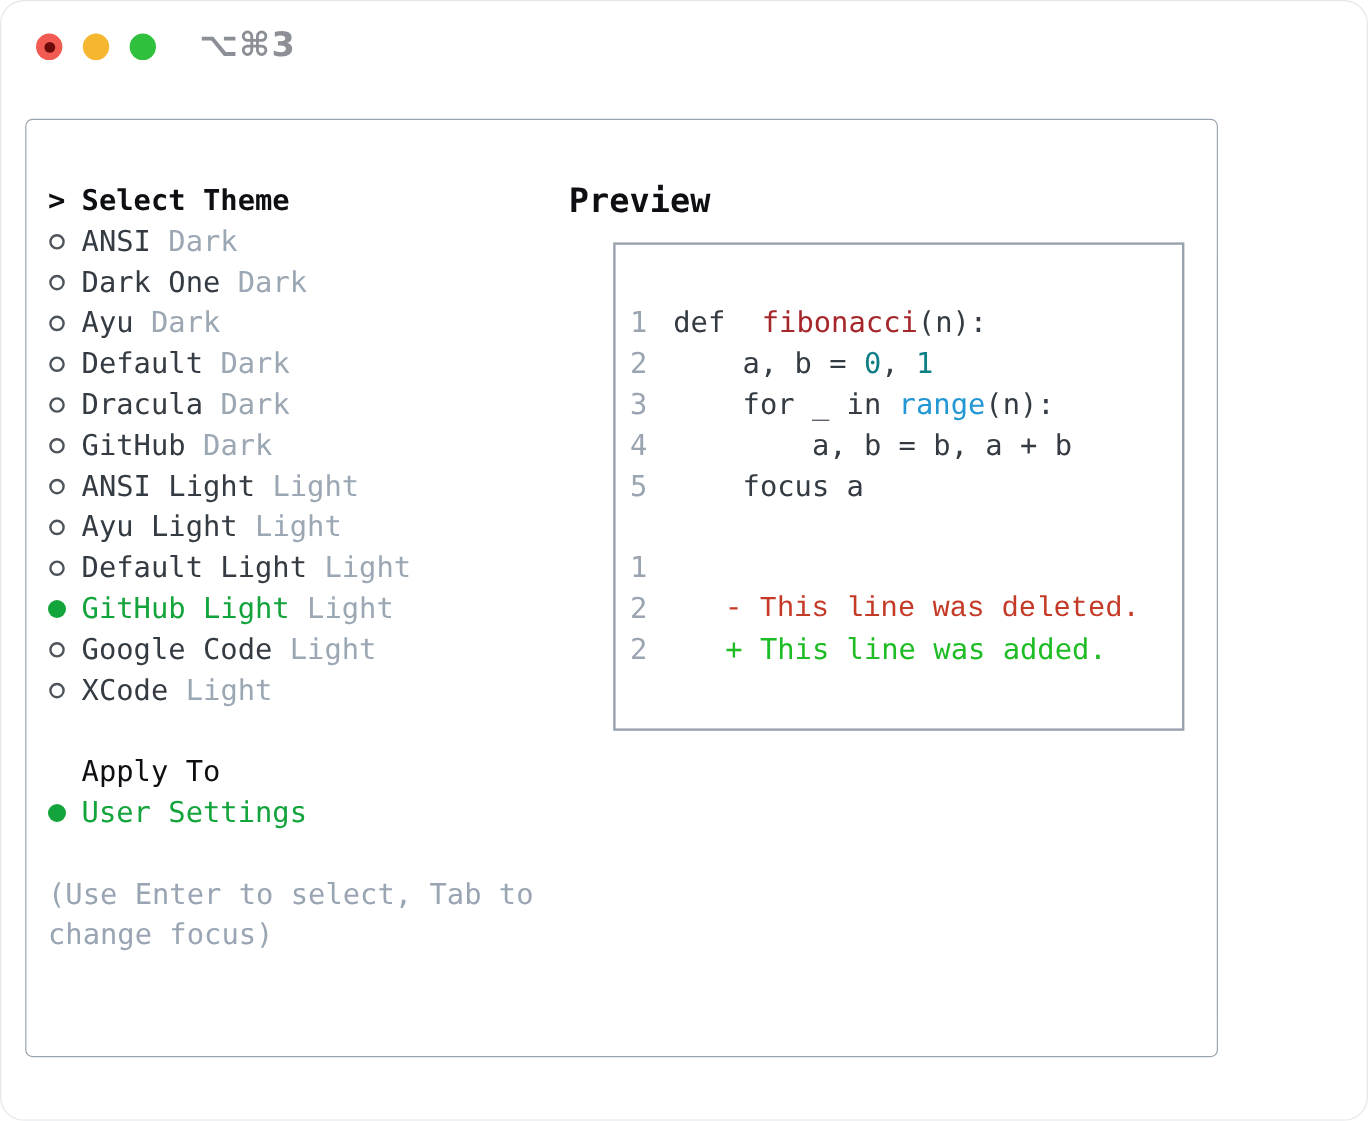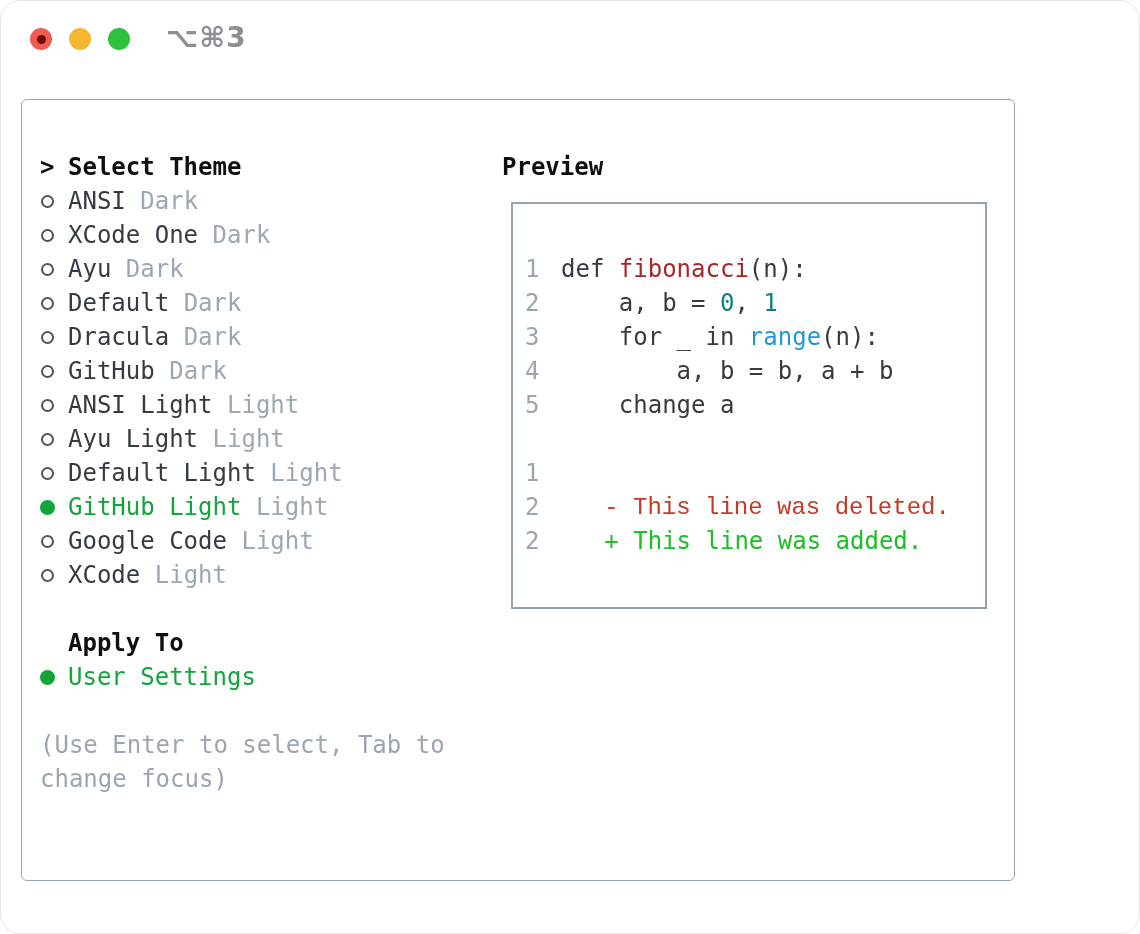--- a/index.html
+++ b/index.html
@@ -62,46 +62,46 @@
     border: 2px solid #4d545c; margin-left: 1px;
   }
   .radio.on {
     width: 15px; height: 15px; border: none;
     background: var(--c-green-sel, #14a43c); margin-left: 0;
   }
   .row.header-row { font-weight: 700; color: var(--c-black, #0d0f12); }
   .theme-name { color: var(--c-dark, #343b42); text-align: center; }
   .theme-name.selected { color: var(--c-green-sel, #14a43c); }
   .theme-variant { color: var(--c-variant, #9ca7b4); margin-left: 14.5px; }
-  .apply-heading { color: var(--c-black, #0d0f12); font-weight: bold; }
+  .apply-heading { color: var(--c-black, #0d0f12); }
   .apply-name.selected { color: var(--c-green-sel, #14a43c); }
   .help-row { color: var(--c-help, #9aa5b3); height: 34px; display: flex; align-items: center; white-space: pre; }
   .spacer-row { height: 34px; }
 
   
   .preview-heading {
-    position: absolute; left: 480px; top: 50px;
+    position: absolute; left: 452px; top: 50px;
     height: 34px; display: flex; align-items: center;
-    font-size: 24px; font-weight: 700; color: var(--c-black, #0d0f12);
+    font-size: 28px; font-weight: 700; color: var(--c-black, #0d0f12);
   }
   .preview-box {
     position: absolute; left: 489px; top: 102px;
     width: 476px; height: 407px;
     border: 2px solid var(--c-border-box, #98a2ad);
     background: #ffffff;
     padding: 48px 0 0 12px;
     font-size: 24px;
   }
   .code-row { display: flex; align-items: center; height: 34px; white-space: pre; }
   .code-row .gutter {
     width: 36px; flex: none;
     color: var(--c-gutter, #9aa5b1);
   }
   .seg-code    { color: var(--c-dark, #343b42); text-align: center; }
-  .seg-func    { color: var(--c-red-func, #a5262b); }
+  .seg-func    { color: var(--c-red-func, #a5262b); margin-left: 16px; }
   .seg-num     { color: var(--c-teal, #0f7f86); }
   .seg-builtin { color: var(--c-blue, #2397d3); }
   .seg-context { color: var(--c-context, #8d969f); }
   .seg-deleted { color: var(--c-del, #c43a27); font-family: Liberation Mono, monospace; }
   .seg-added   { color: var(--c-add, #1ebd25); text-align: right; }
 </style>
 </head>
 <body>
 
 <div class="window">
@@ -112,21 +112,21 @@
     </div>
     <div class="light minimize"></div>
     <div class="light zoom"></div>
     <div class="window-title">⌥⌘3</div>
   </div>
 
   <div class="panel">
     <div class="left-col" id="left-col">
         <div class="row header-row"><span class="marker prompt-marker">&gt;</span><span>Select Theme</span></div>
         <div class="row"><span class="marker"><span class="radio"></span></span><span class="theme-name">ANSI</span><span class="theme-variant">Dark</span></div>
-        <div class="row"><span class="marker"><span class="radio"></span></span><span class="theme-name">XCode One</span><span class="theme-variant">Dark</span></div>
+        <div class="row"><span class="marker"><span class="radio"></span></span><span class="theme-name">Dark One</span><span class="theme-variant">Dark</span></div>
         <div class="row"><span class="marker"><span class="radio"></span></span><span class="theme-name">Ayu</span><span class="theme-variant">Dark</span></div>
         <div class="row"><span class="marker"><span class="radio"></span></span><span class="theme-name">Default</span><span class="theme-variant">Dark</span></div>
         <div class="row"><span class="marker"><span class="radio"></span></span><span class="theme-name">Dracula</span><span class="theme-variant">Dark</span></div>
         <div class="row"><span class="marker"><span class="radio"></span></span><span class="theme-name">GitHub</span><span class="theme-variant">Dark</span></div>
         <div class="row"><span class="marker"><span class="radio"></span></span><span class="theme-name">ANSI Light</span><span class="theme-variant">Light</span></div>
         <div class="row"><span class="marker"><span class="radio"></span></span><span class="theme-name">Ayu Light</span><span class="theme-variant">Light</span></div>
         <div class="row"><span class="marker"><span class="radio"></span></span><span class="theme-name">Default Light</span><span class="theme-variant">Light</span></div>
         <div class="row"><span class="marker"><span class="radio on"></span></span><span class="theme-name selected">GitHub Light</span><span class="theme-variant">Light</span></div>
         <div class="row"><span class="marker"><span class="radio"></span></span><span class="theme-name">Google Code</span><span class="theme-variant">Light</span></div>
         <div class="row"><span class="marker"><span class="radio"></span></span><span class="theme-name">XCode</span><span class="theme-variant">Light</span></div>
@@ -137,21 +137,21 @@
         <div class="help-row">(Use Enter to select, Tab to</div>
         <div class="help-row">change focus)</div>
       </div>
 
     <div class="preview-heading">Preview</div>
     <div class="preview-box" id="preview-box">
         <div class="code-row"><span class="gutter">1</span><span class="seg-code">def </span><span class="seg-func">fibonacci</span><span class="seg-code">(n):</span></div>
         <div class="code-row"><span class="gutter">2</span><span class="seg-code">    a, b = </span><span class="seg-num">0</span><span class="seg-code">, </span><span class="seg-num">1</span></div>
         <div class="code-row"><span class="gutter">3</span><span class="seg-code">    for _ in </span><span class="seg-builtin">range</span><span class="seg-code">(n):</span></div>
         <div class="code-row"><span class="gutter">4</span><span class="seg-code">        a, b = b, a + b</span></div>
-        <div class="code-row"><span class="gutter">5</span><span class="seg-code">    change a</span></div>
+        <div class="code-row"><span class="gutter">5</span><span class="seg-code">    focus a</span></div>
         <div class="code-row"><span class="gutter"></span></div>
         <div class="code-row"><span class="gutter">1</span></div>
         <div class="code-row"><span class="gutter">2</span><span class="seg-deleted">   - This line was deleted.</span></div>
         <div class="code-row"><span class="gutter">2</span><span class="seg-added">   + This line was added.</span></div>
       </div>
   </div>
 
 </div>
 
 </body></html>

